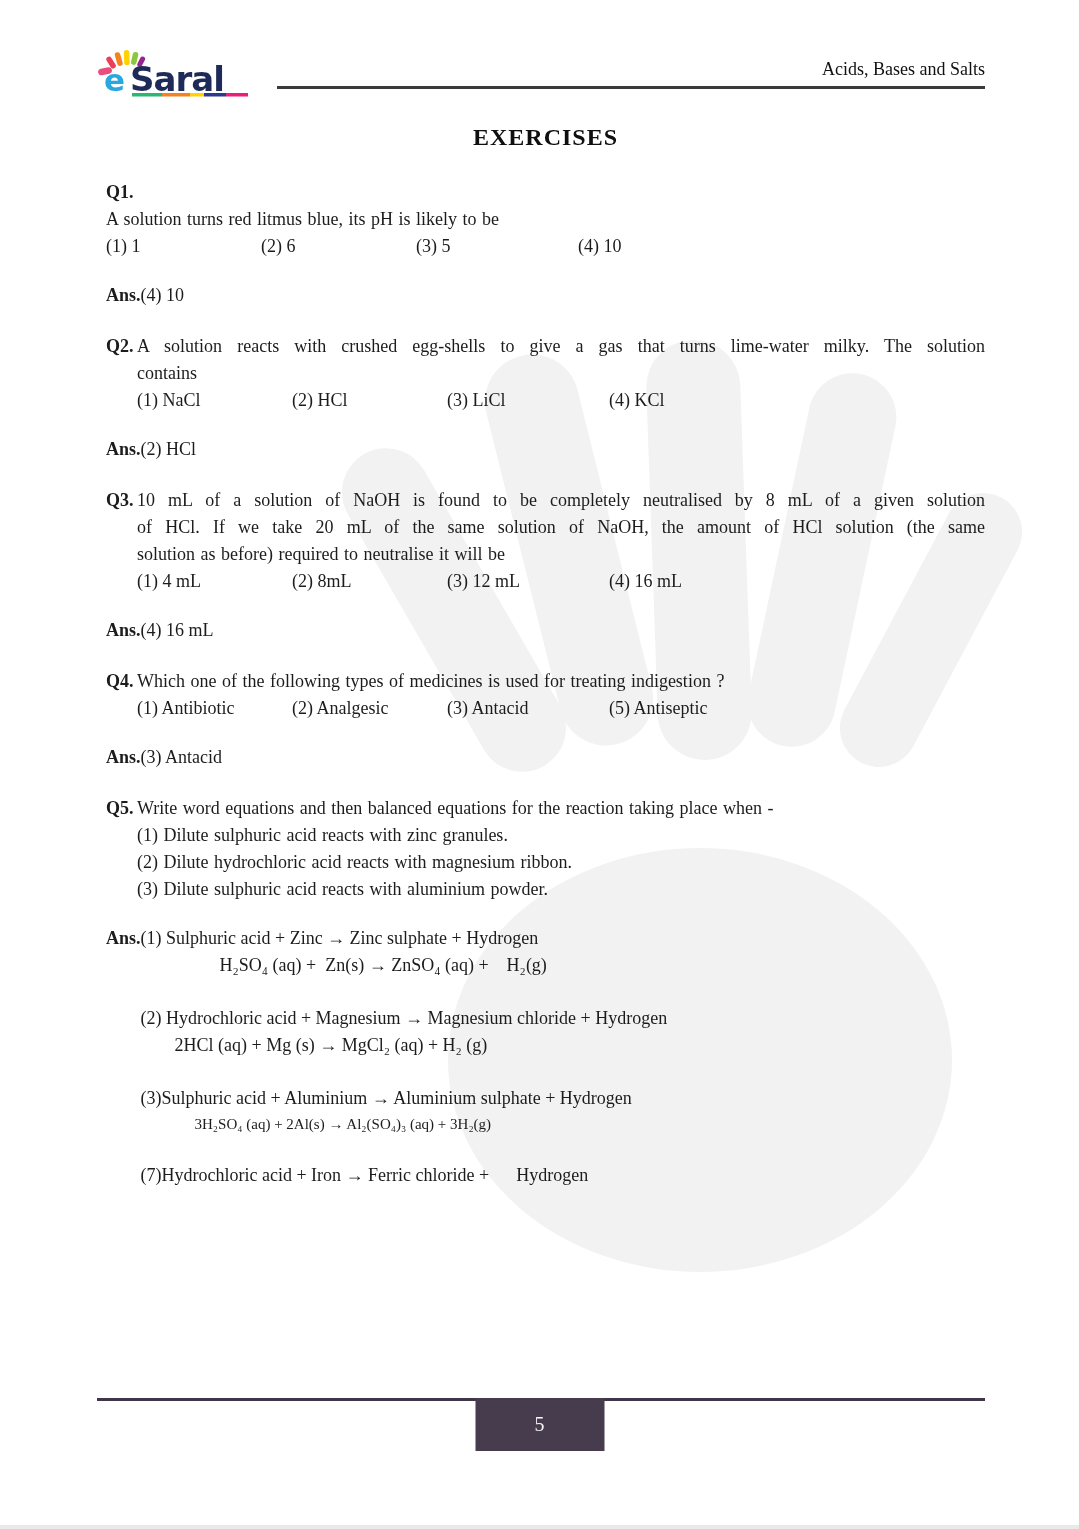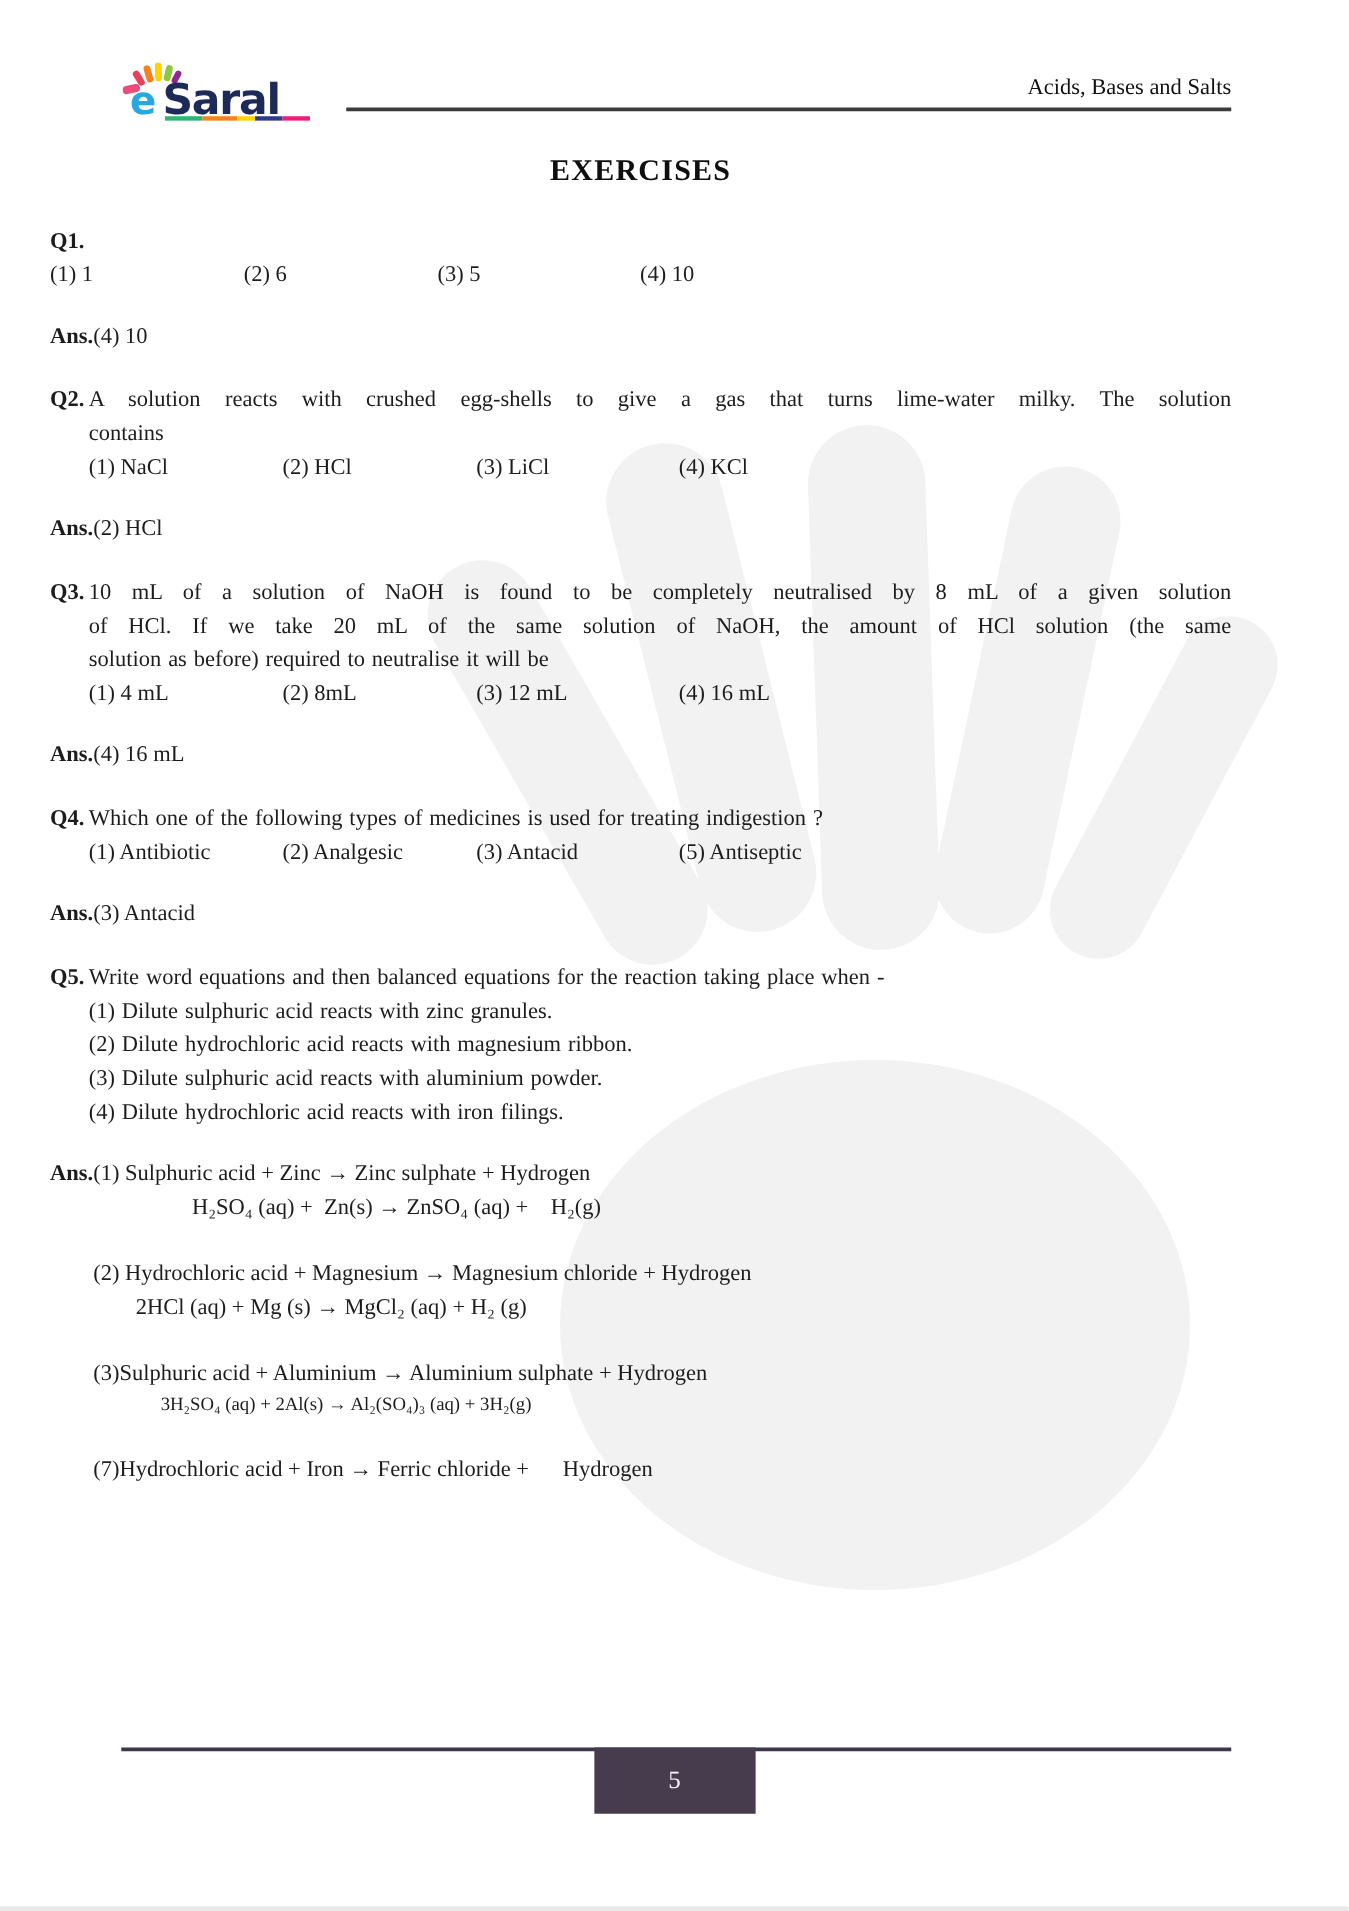--- a/index.html
+++ b/index.html
@@ -20,21 +20,21 @@
     position:absolute;right:94px;top:56px;
     font-size:18px;color:#111;
   }
   .hdr-rule{
     position:absolute;left:277px;right:94px;top:86px;height:3px;
     background:#3b3b3b;
   }
   
   .watermark{position:absolute;left:300px;top:340px;z-index:0;}
   
-  .main{position:relative;z-index:1;padding:0 94px 0 40px;}
+  .main{position:relative;z-index:1;padding:0 94px 0 106px;}
   h1.title{
     margin:27px 0 0 0;
     font-size:24px;line-height:30px;
     text-align:center;font-weight:bold;color:#0f0f0f;
     letter-spacing:1px;
   }
   .row{display:flex;}
   .row .lab{min-width:31px;flex:none;font-weight:bold;white-space:nowrap;}
   .row .body{flex:1;min-width:0;}
   .q{margin-top:24px;}
@@ -102,20 +102,21 @@
     <rect x="592" y="140" width="78" height="300" rx="39" transform="rotate(28 631 290)"></rect>
     <ellipse cx="400" cy="720" rx="252" ry="212"></ellipse>
   </svg>
 
   <div class="main">
     <h1 class="title">EXERCISES</h1>
 
     <div class="row q">
       <span class="lab">Q1.</span>
       <div class="body">
+        <p class="qline">A solution turns red litmus blue, its pH is likely to be</p>
         <div class="opts">
           <span>(1) 1</span>
           <span>(2) 6</span>
           <span>(3) 5</span>
           <span>(4) 10</span>
         </div>
       </div>
     </div>
     <div class="row ansrow">
       <span class="lab">Ans.</span>
@@ -176,21 +177,20 @@
       <div class="body">(3) Antacid</div>
     </div>
 
     <div class="row q">
       <span class="lab">Q5.</span>
       <div class="body">
         <p class="qline">Write word equations and then balanced equations for the reaction taking place when -</p>
         <p class="subq">(1) Dilute sulphuric acid reacts with zinc granules.</p>
         <p class="subq">(2) Dilute hydrochloric acid reacts with magnesium ribbon.</p>
         <p class="subq">(3) Dilute sulphuric acid reacts with aluminium powder.</p>
-        <p class="subq">(4) Dilute hydrochloric acid reacts with iron filings.</p>
       </div>
     </div>
     <div class="row ansrow">
       <span class="lab">Ans.</span>
       <div class="body">
         <div class="part">
           <p class="ptitle">(1) Sulphuric acid + Zinc → Zinc sulphate + Hydrogen</p>
           <p class="eq eq-1">H₂SO₄ (aq) +  Zn(s) → ZnSO₄ (aq) +    H₂(g)</p>
         </div>
         <div class="part">

